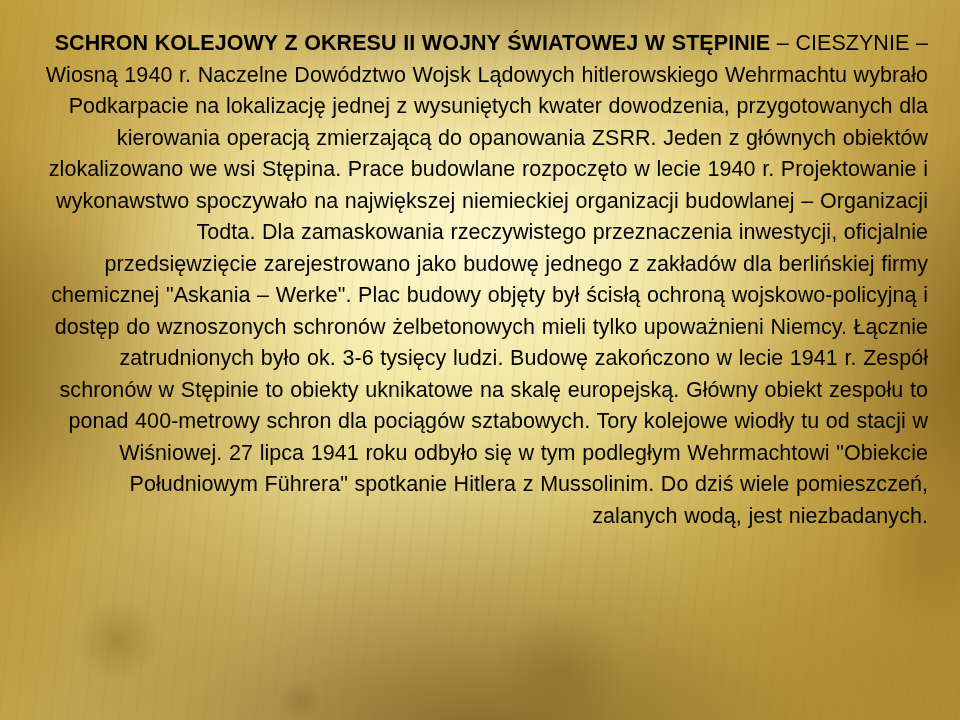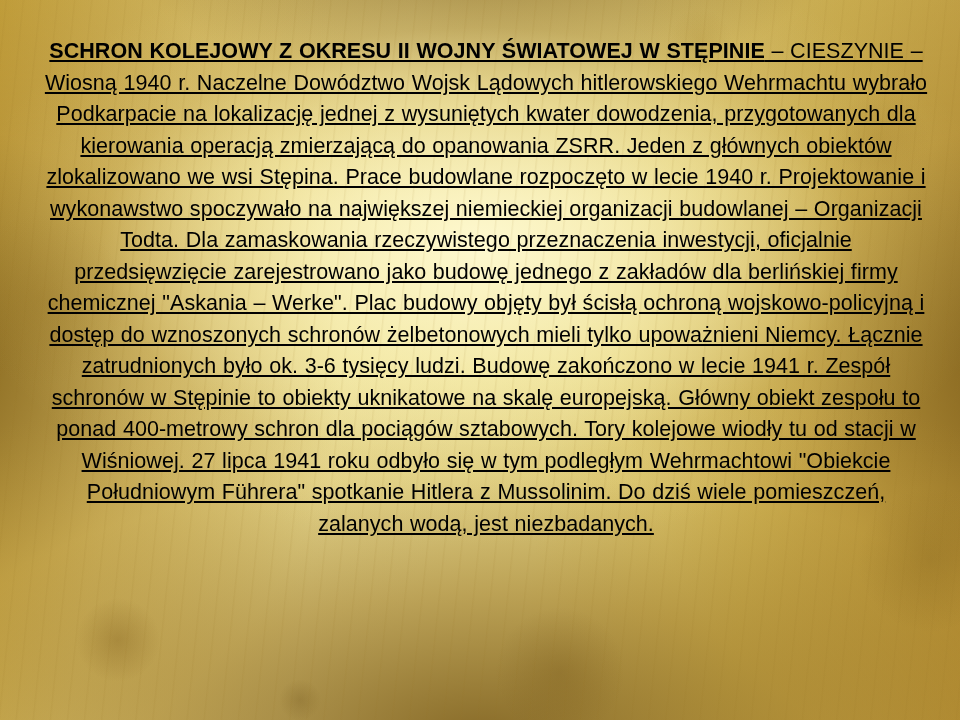--- a/index.html
+++ b/index.html
@@ -58,30 +58,29 @@
       rgba(150,115,35,0.0) 5px,
       rgba(150,115,35,0.55) 6px,
       rgba(150,115,35,0.0) 8px,
       rgba(150,115,35,0.0) 17px
     );
   }
 
   #text-block {
     position: absolute;
     left: 44px;
-    top: 36px;
+    top: 28px;
     width: 884px;
     z-index: 3;
     color: #000000;
     font-size: 21.5px;
     line-height: 31.5px;
-    text-align: center;
+    text-align: right;
     letter-spacing: 0.05px;
     word-spacing: 0.6px;
-    text-decoration: underline;
   }
 
   #text-block .lead {
     font-weight: bold;
   }
 </style>
 </head>
 <body>
 
 <div id="slide">

